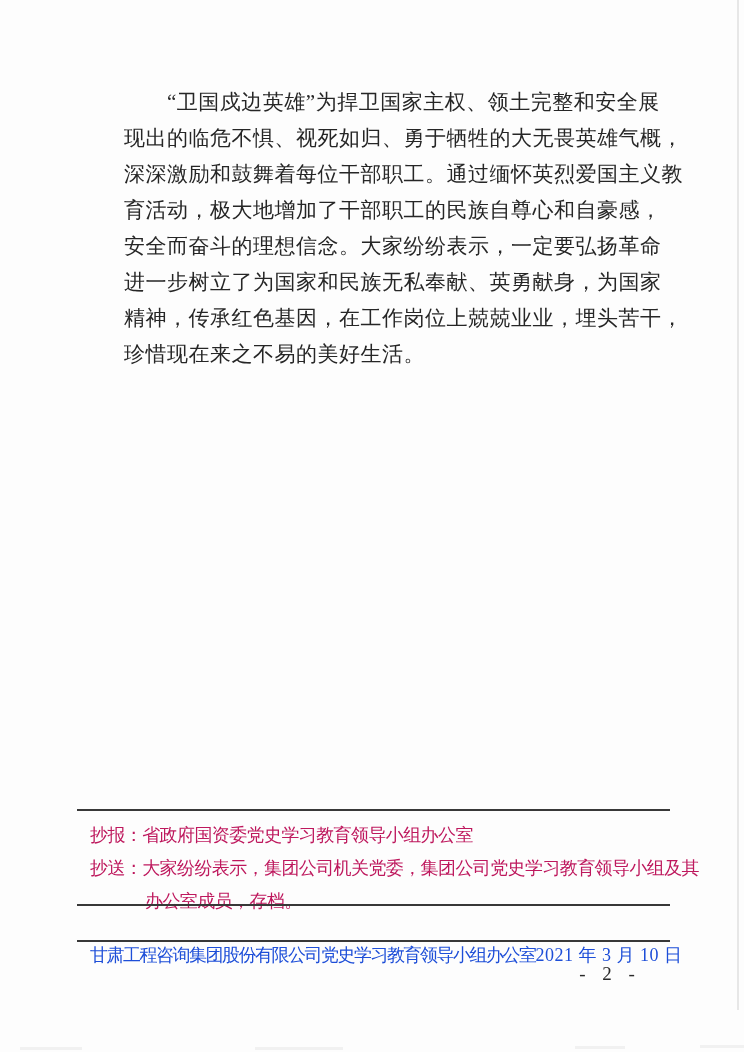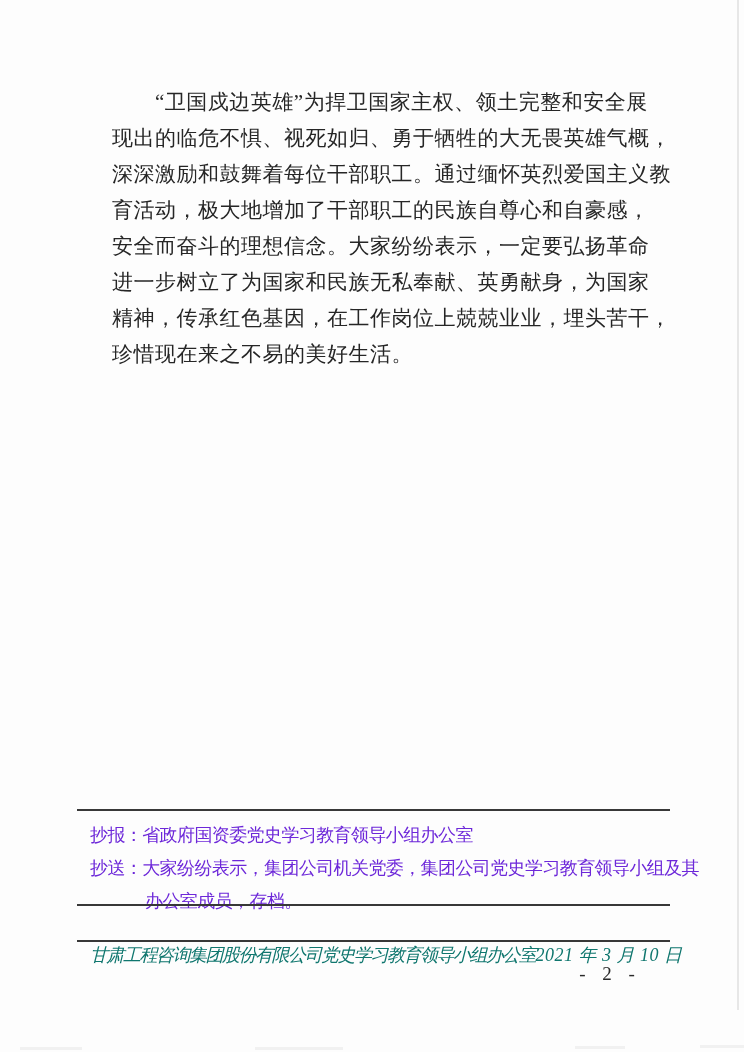--- a/index.html
+++ b/index.html
@@ -40,20 +40,21 @@
     font-size: 21px;
     line-height: 36px;
     letter-spacing: 0.5px;
   }
   .body-line {
     height: 36px;
     white-space: nowrap;
     text-align: justify;
     text-align-last: justify;
     text-justify: inter-character;
+    margin-left: 12px;
   }
   .body-line.first {
     padding-left: 43px;
   }
   .body-line.last {
     text-align: left;
     text-align-last: left;
   }
 
   
@@ -70,44 +71,43 @@
 
   
   .dist-notes {
     position: absolute;
     left: 90px;
     top: 819px;
     width: 578px;
     font-size: 18px;
     line-height: 33px;
     letter-spacing: -0.6px;
-    color: #6d28d9;
+    color: #be185d;
   }
   .dist-line {
     height: 33px;
     white-space: nowrap;
   }
   .dist-line.cont {
     padding-left: 55px;
   }
 
   
   .issuer-row {
     position: absolute;
     left: 90px;
     top: 911px;
     width: 578px;
     display: flex;
     justify-content: space-between;
     align-items: baseline;
     font-size: 18px;
     line-height: 26px;
-    color: #0f766e;
+    color: #1d4ed8;
     white-space: nowrap;
-    font-style: italic;
   }
   .issuer-name {
     letter-spacing: -1.5px;
   }
   .issuer-date {
     letter-spacing: 0.5px;
     margin-top: 31px;
   }
 
   

